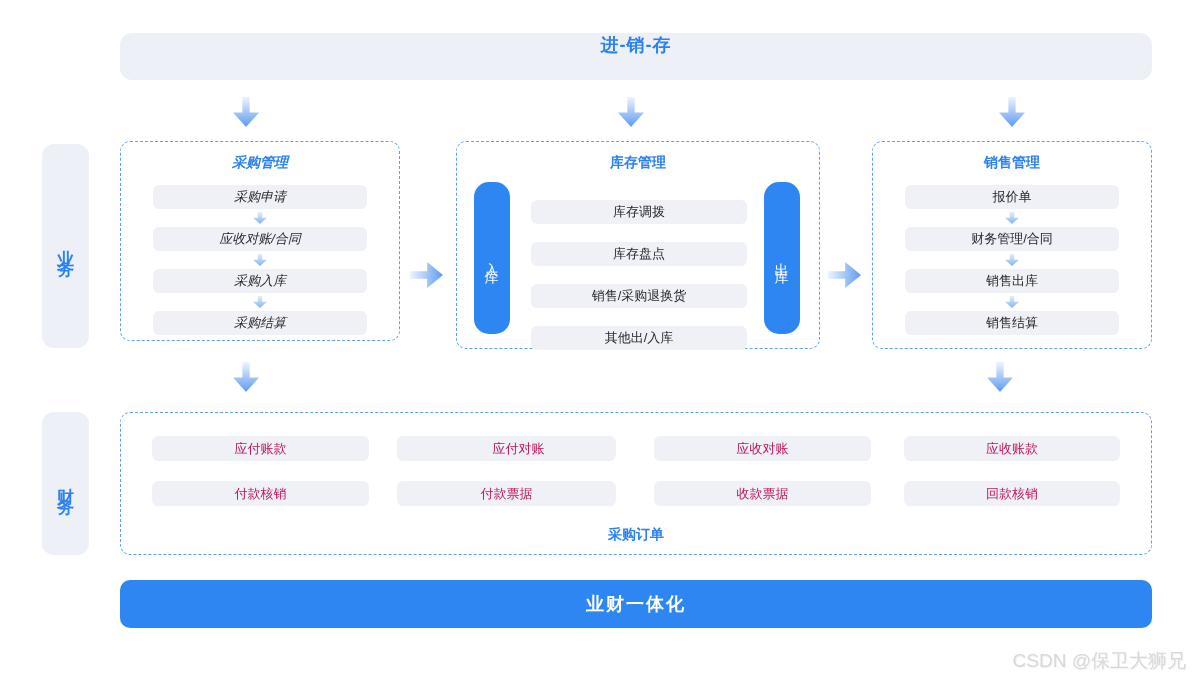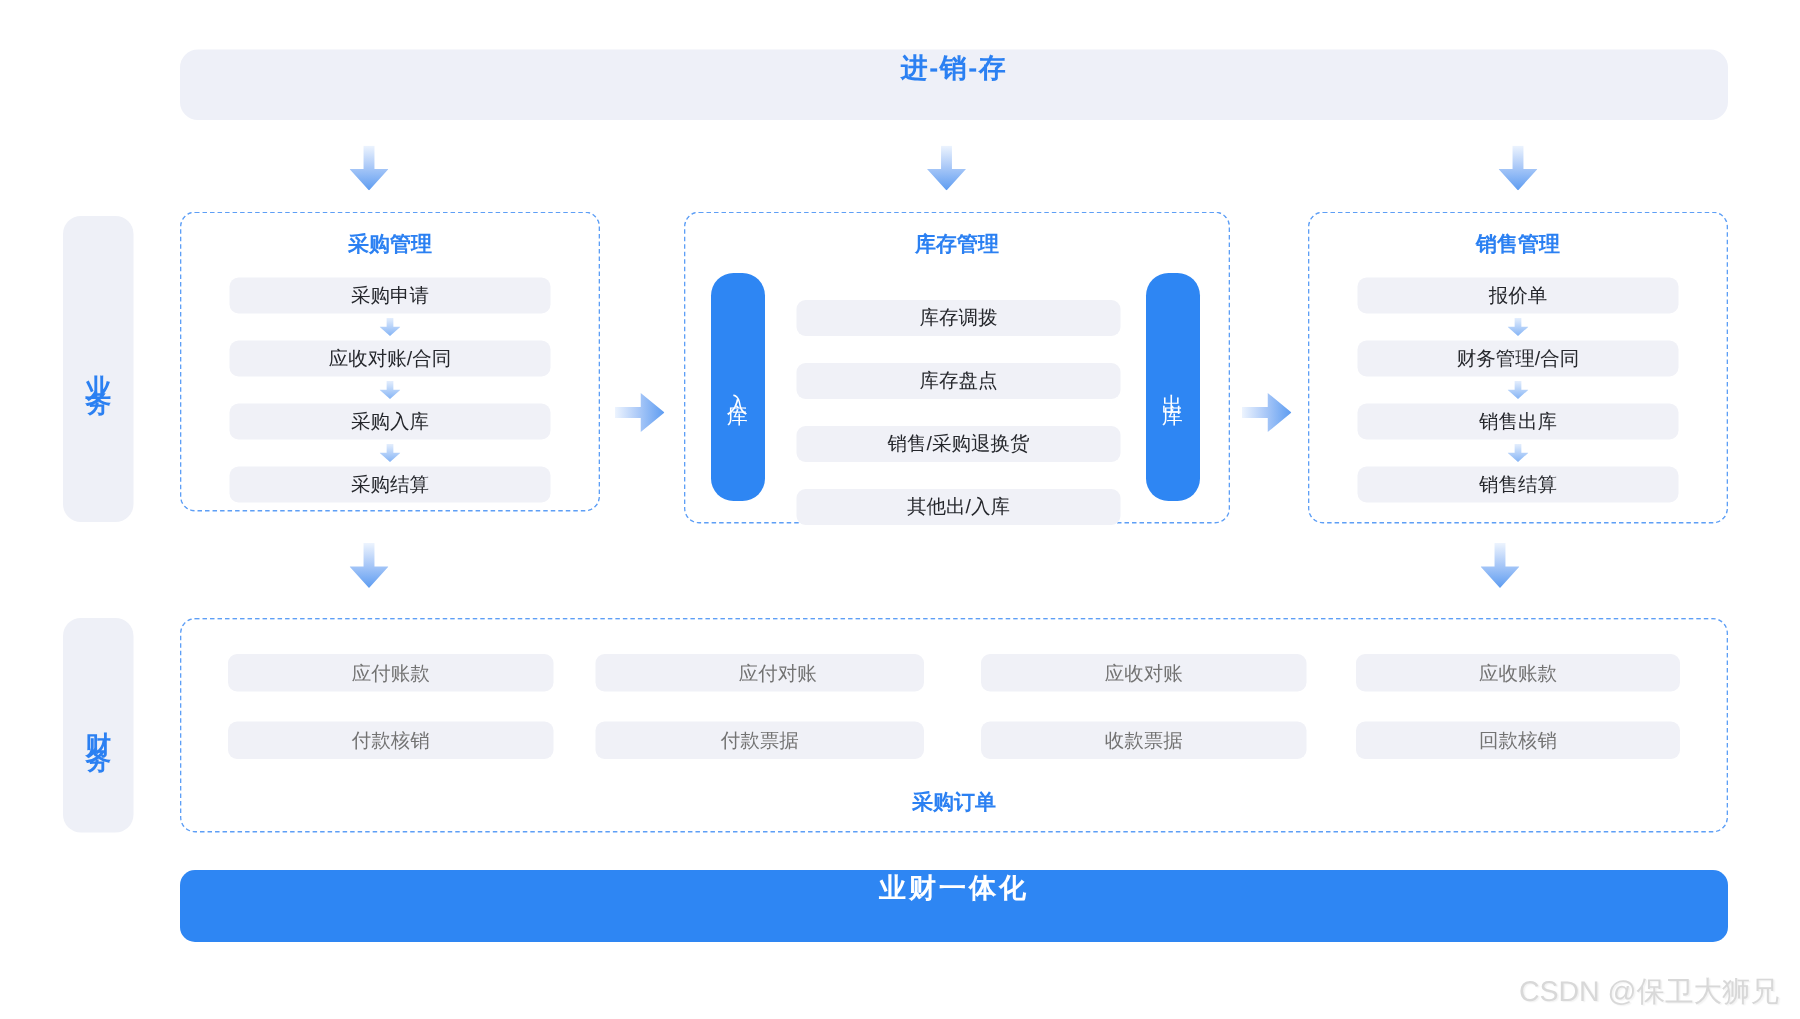--- a/index.html
+++ b/index.html
@@ -5,54 +5,54 @@
   * { margin:0; padding:0; box-sizing:border-box; }
   html,body { background:#ffffff; }
   body { font-family:"Liberation Sans","DejaVu Sans",sans-serif; }
   .canvas { position:relative; width:1200px; height:679px; background:#ffffff; overflow:hidden; }
 
   
   .top-banner { position:absolute; left:120px; top:33px; width:1032px; height:47px;
     background:#eef0f8; border-radius:12px; display:flex; align-items:flex-start; justify-content:center; }
   .top-banner span { color:#2b80f2; font-size:18px; font-weight:bold; letter-spacing:1px; }
   .bottom-banner { position:absolute; left:120px; top:580px; width:1032px; height:48px;
-    background:#2e86f3; border-radius:10px; display:flex; justify-content:center; }
+    background:#2e86f3; border-radius:10px; display:flex; align-items:center; justify-content:center; }
   .bottom-banner span { color:#ffffff; font-size:18px; font-weight:bold; letter-spacing:2px; }
 
   
   .side-label { position:absolute; left:42px; width:47px; background:#eef0f7; border-radius:12px;
     display:flex; align-items:center; justify-content:center; }
   .side-label span { writing-mode:vertical-lr; color:#2b80f2; font-size:17px; font-weight:bold; letter-spacing:10px; }
   .side-label.business { top:144px; height:204px; }
   .side-label.finance  { top:412px; height:143px; }
 
   
   .dash-box { position:absolute; border:1.5px dashed #5e9ff6; border-radius:10px; background:#ffffff; }
   .box-title { padding-top:12px; text-align:center; color:#2b80f2; font-size:14px; font-weight:bold; line-height:16px; }
-  .purchase  { left:120px; top:141px; width:280px; height:200px; }
+  .purchase  { left:120px; top:141px; width:280px; height:200px;font-style:italic; }
   .inventory { left:456px; top:141px; width:364px; height:208px; }
   .sales     { left:872px; top:141px; width:280px; height:208px; }
   .finance-box { left:120px; top:412px; width:1032px; height:143px; }
 
   
   .flow { margin:15px 32px 13px; display:flex; flex-direction:column; align-items:center; }
   .item { width:100%; height:24px; background:#f0f1f7; border-radius:6px;
     display:flex; align-items:center; justify-content:center; font-size:13px; color:#25272c; }
   .inv-items { position:absolute; left:74px; top:58px; width:216px; display:flex; flex-direction:column; gap:18px; }
 
   
   .pill { position:absolute; top:40px; width:36px; height:152px; background:#2e86f3; border-radius:15px;
     display:flex; align-items:center; justify-content:center; }
   .pill span { writing-mode:vertical-lr; color:#ffffff; font-size:14px; letter-spacing:7px; }
   .pill.in  { left:17px; }
   .pill.out { left:307px; }
 
   
   .fin-item { position:absolute; height:25px; background:#f0f1f7; border-radius:6px;
-    display:flex; align-items:center; justify-content:center; font-size:13px; color:#737373; }
+    display:flex; align-items:center; justify-content:center; font-size:13px; color:#be185d; }
   .fin-title { position:absolute; top:113px; left:0; width:100%; text-align:center;
     color:#2b80f2; font-size:14px; font-weight:bold; }
 
   
   .arrow-down-big { position:absolute; width:26px; height:30px;
     background:linear-gradient(180deg,#edf4fe 0%,#aecbf8 45%,#5d9cf1 100%);
     clip-path:polygon(36% 0,64% 0,64% 52%,100% 52%,50% 100%,0 52%,36% 52%); }
   .arrow-right { position:absolute; width:33px; height:26px;
     background:linear-gradient(90deg,#edf4fe 0%,#aecbf8 45%,#5d9cf1 100%);
     clip-path:polygon(0 36%,52% 36%,52% 0,100% 50%,52% 100%,52% 64%,0 64%); }

